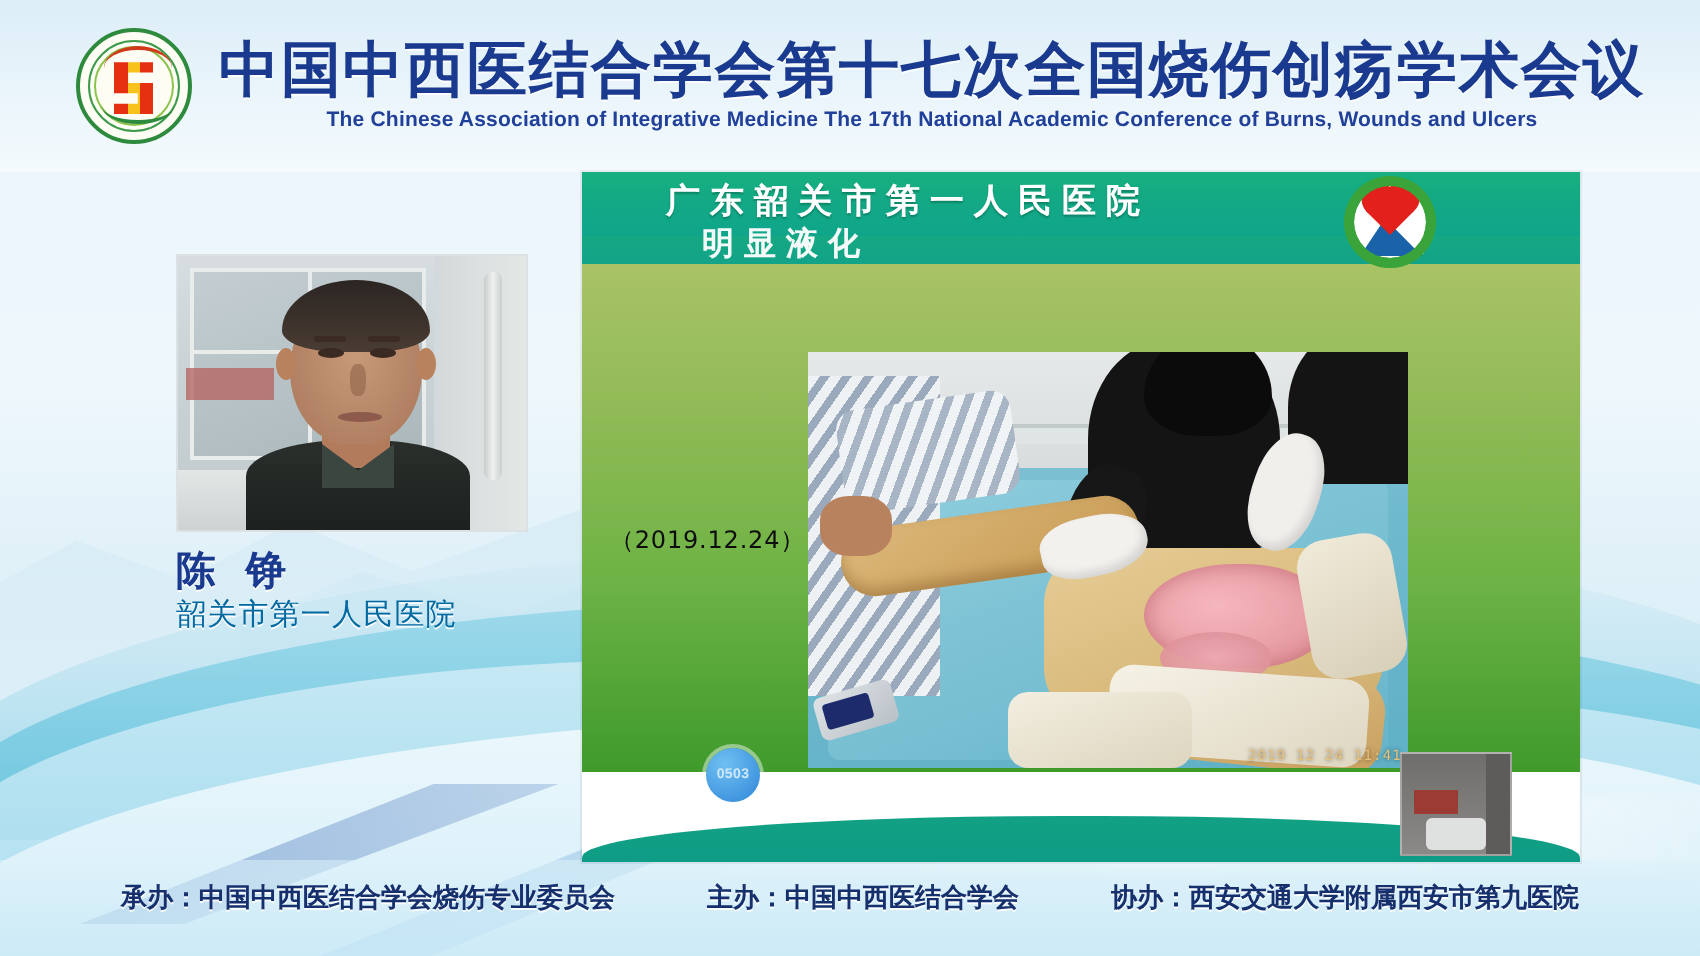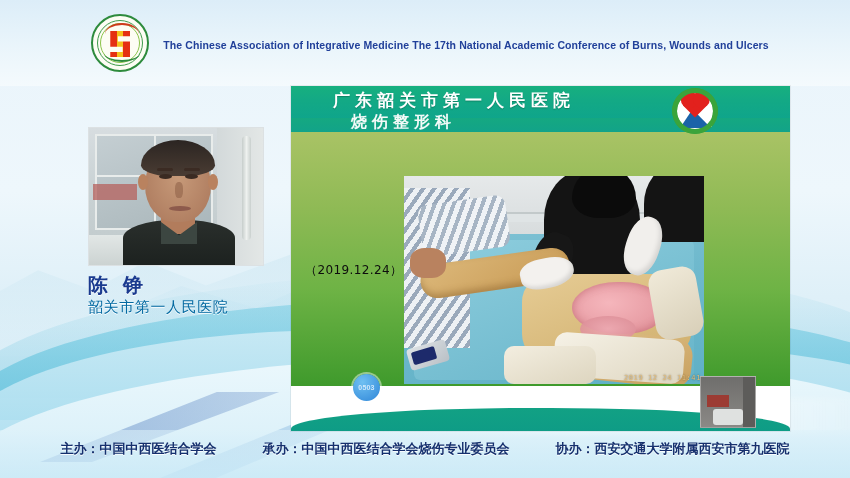--- a/index.html
+++ b/index.html
@@ -268,20 +268,21 @@
 
 <div id="header">
   <div id="logo">
     <div class="ring2"></div>
     <div class="ring3"></div>
     <div class="arc-top"></div>
     <div class="arc-bot"></div>
     <div class="s-red"></div>
   </div>
   <div id="titleblock">
+    <div id="title-cn">中国中西医结合学会第十七次全国烧伤创疡学术会议</div>
     <div id="title-en">The Chinese Association of Integrative Medicine The 17th National Academic Conference of Burns, Wounds and Ulcers</div>
   </div>
 </div>
 
 <div id="cam-wrap">
   <div class="cam-bg"></div>
   <div class="cam-wall"></div>
   <div class="cam-win"></div>
   <div class="cam-red"></div>
   <div class="cam-table"></div>
@@ -302,21 +303,21 @@
 </div>
 
 <div id="speaker-name">陈 铮</div>
 <div id="speaker-org">韶关市第一人民医院</div>
 
 <div id="slide">
   <div class="sl-body"></div>
   <div class="sl-top"></div>
   <div class="sl-top2"></div>
   <div class="sl-head-cn">广东韶关市第一人民医院</div>
-  <div class="sl-head-cn2">烧伤整形科</div>
+  <div class="sl-head-cn2">明显液化</div>
 
   <div class="h-logo">
     <div class="inner"></div>
     <div class="blue-l"></div>
     <div class="blue-r"></div>
     <div class="arcs"></div>
     <div class="heart"></div>
     <div class="ringtxt"></div>
   </div>
 
@@ -358,16 +359,16 @@
 
   <div id="badge">0503</div>
   <div id="thumb">
     <div class="t-dk"></div>
     <div class="t-red"></div>
     <div class="t-obj"></div>
   </div>
 </div>
 
 <div id="footer">
+  <span>承办：中国中西医结合学会烧伤专业委员会</span>
   <span>主办：中国中西医结合学会</span>
-  <span>承办：中国中西医结合学会烧伤专业委员会</span>
   <span>协办：西安交通大学附属西安市第九医院</span>
 </div>
 
 </body></html>

